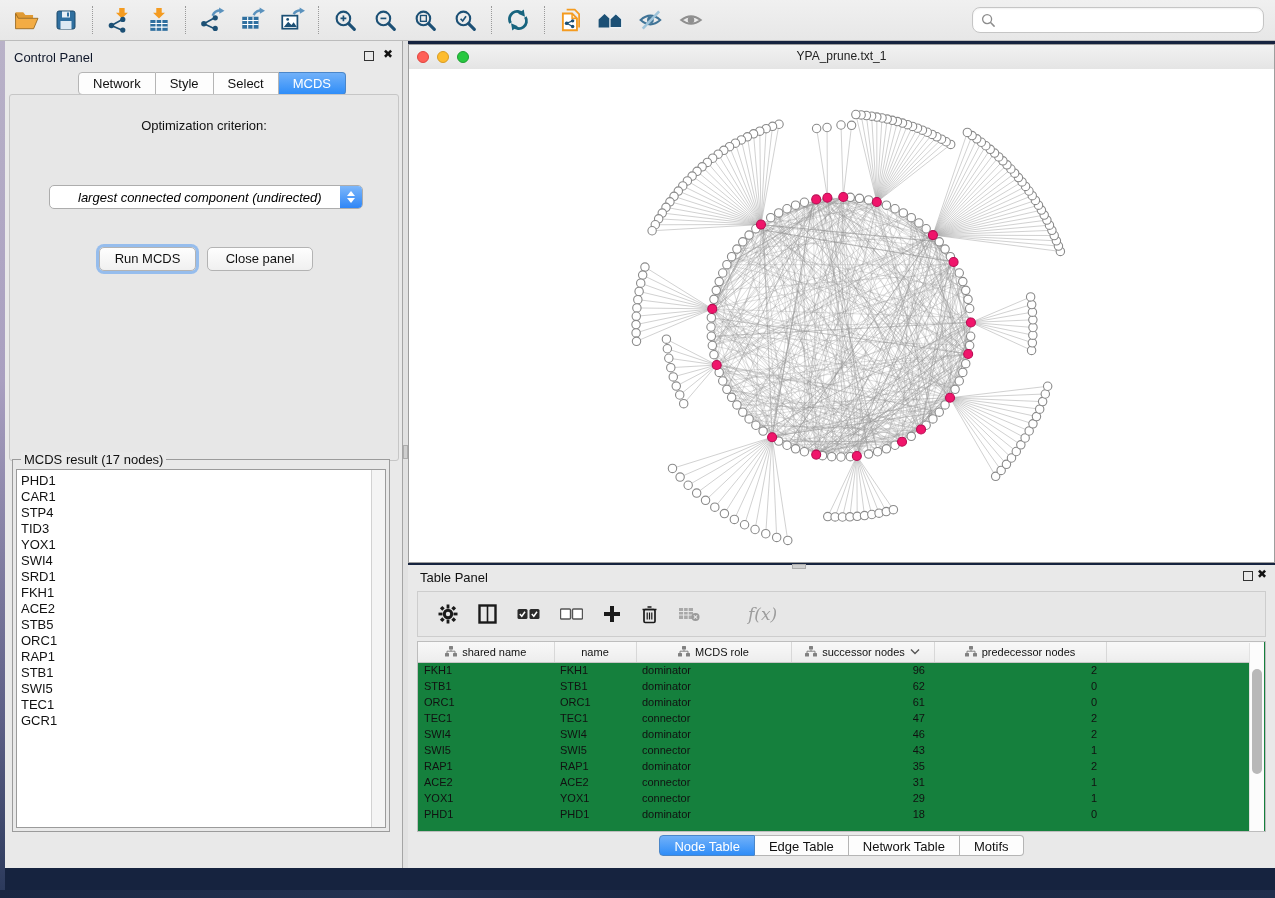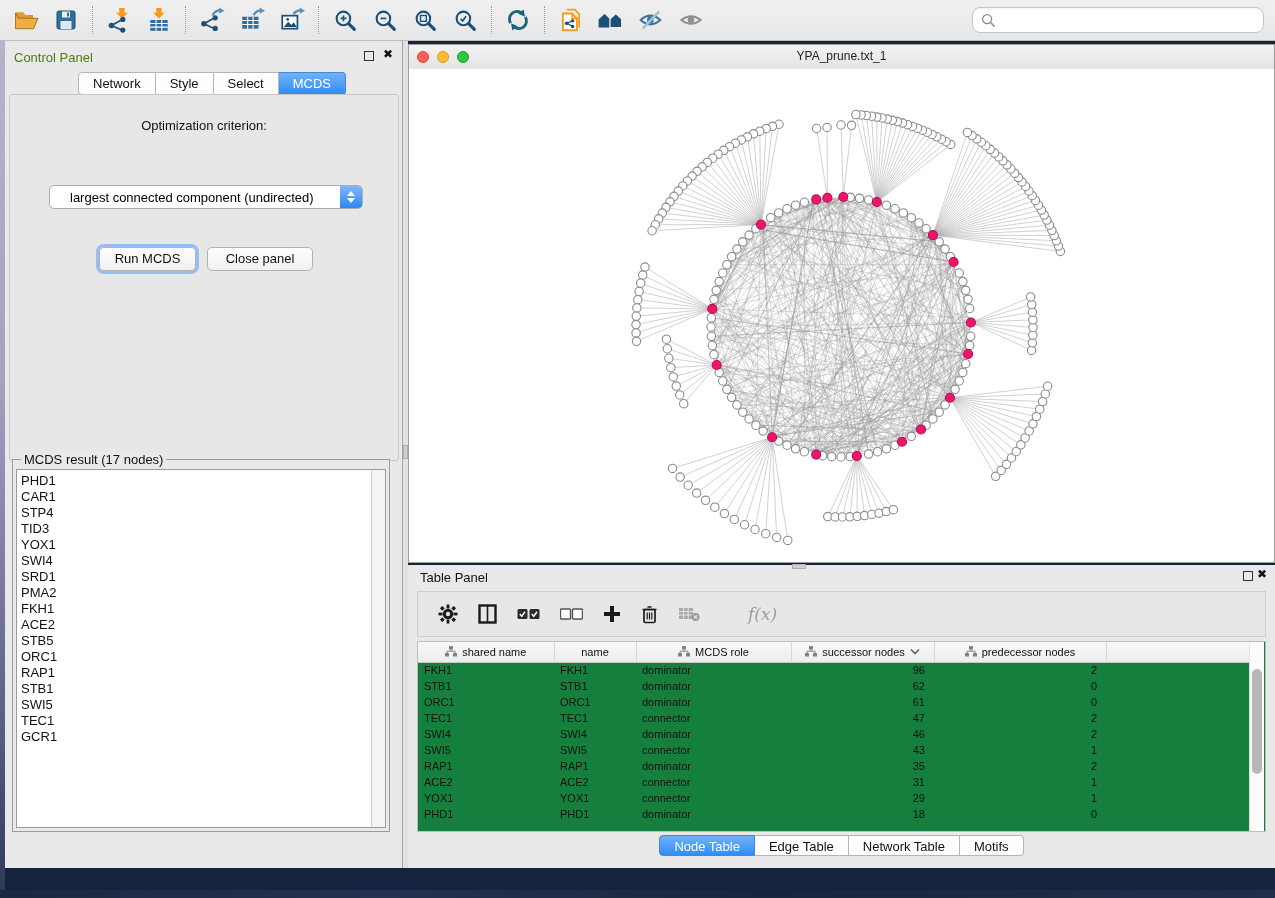--- a/index.html
+++ b/index.html
@@ -13,32 +13,32 @@
 
   
   .toolbar{position:absolute;left:0;top:0;width:1275px;height:41px;background:linear-gradient(#f0f0f0,#e7e7e7);border-bottom:1px solid #bcbcbc;display:flex;align-items:center;padding-left:6px;}
   .tb-btn{width:40px;height:34px;display:flex;align-items:center;justify-content:center;flex:0 0 auto;}
   .tb-sep{width:1px;height:28px;border-left:1px dotted #9a9a9a;margin:0 6px;flex:0 0 auto;}
   .search-box{position:absolute;right:11px;top:7px;width:292px;height:26px;background:#fff;border:1px solid #c5c5c5;border-radius:8px;display:flex;align-items:center;padding-left:8px;box-shadow:inset 0 1px 2px rgba(0,0,0,.06);}
   .search-box input{border:none;outline:none;flex:1;font-size:13px;background:transparent;margin-left:5px;}
 
   
   .control-panel{position:absolute;left:5px;top:41px;width:398px;height:827px;background:#e9e9e9;border-right:1px solid #a5a5a5;}
-  .cp-title{position:absolute;left:9px;top:9px;font-size:13px;color:#4d7c0f;}
+  .cp-title{position:absolute;left:9px;top:9px;font-size:13px;color:#0f172a;}
   .win-mini{position:absolute;top:10px;width:10px;height:10px;border:1.4px solid #333;}
   .win-close{position:absolute;top:6px;font-size:12px;font-weight:bold;color:#111;font-family:"DejaVu Sans",sans-serif;}
   .cp-tabs{position:absolute;left:73px;top:31px;display:flex;height:23px;}
   .tab{font-size:13px;padding:3px 14px 0;background:#fdfdfd;border:1px solid #b5b5b5;border-left:none;color:#111;text-align:right;}
   .tab.first{border-left:1px solid #b5b5b5;border-radius:4px 0 0 4px;}
   .tab.last{border-radius:0 4px 4px 0;}
   .tab.active{background:linear-gradient(#71b1f9,#2f8df8);color:#fff;border-color:#4a86c9;}
   .cp-content{position:absolute;left:4px;top:53px;width:390px;height:367px;background:#e7e7e7;border:1px solid #c6c6c6;border-radius:3px;}
   .opt-label{position:absolute;left:0;width:100%;top:23px;text-align:center;font-size:13px;color:#111;}
   .dropdown{position:absolute;left:39px;top:90px;width:314px;height:24px;background:#fff;border:1px solid #adadad;border-radius:5px;font-size:13px;display:flex;align-items:center;}
-  .dropdown .dd-text{padding-left:20px;flex:1;}
+  .dropdown .dd-text{padding-left:28px;flex:1;font-style:italic;}
   .dd-stepper{width:22px;height:22px;margin:0;background:linear-gradient(#7db7fa,#2f86f6);border-radius:0 4px 4px 0;display:flex;flex-direction:column;align-items:center;justify-content:center;gap:2px;}
   .dd-up{width:0;height:0;border-left:4px solid transparent;border-right:4px solid transparent;border-bottom:5px solid #fff;}
   .dd-down{width:0;height:0;border-left:4px solid transparent;border-right:4px solid transparent;border-top:5px solid #fff;}
   .cp-btn{position:absolute;top:126px;height:24px;background:linear-gradient(#fefefe,#f0f0f0);border:1px solid #b3b3b3;border-radius:5px;font-size:13px;color:#111;text-align:center;line-height:22px;margin-top:26px;}
   .focus-ring{box-shadow:0 0 0 3px rgba(106,166,240,.65);}
   .mcds-fieldset{position:absolute;left:7px;top:418px;width:378px;height:373px;border:1px solid #9b9b9b;background:#e9e9e9;}
   .mcds-legend{position:absolute;left:8px;top:-8px;background:#e9e9e9;padding:0 3px;font-size:13px;color:#111;}
   .mcds-list{position:absolute;left:3px;top:9px;right:3px;bottom:3px;background:#fff;border:1px solid #9b9b9b;overflow:hidden;}
   .mcds-list ul{margin:0;padding:3px 0 0 4px;list-style:none;font-size:13px;line-height:16px;color:#111;}
   .mcds-scroll{position:absolute;right:0;top:0;bottom:0;width:14px;background:#f4f4f4;border-left:1px solid #d2d2d2;}
@@ -266,21 +266,20 @@
       <div class="mcds-legend">MCDS result (17 nodes)</div>
       <div class="mcds-list">
         <ul>
             <li>PHD1</li>
             <li>CAR1</li>
             <li>STP4</li>
             <li>TID3</li>
             <li>YOX1</li>
             <li>SWI4</li>
             <li>SRD1</li>
-            <li>PMA2</li>
             <li>FKH1</li>
             <li>ACE2</li>
             <li>STB5</li>
             <li>ORC1</li>
             <li>RAP1</li>
             <li>STB1</li>
             <li>SWI5</li>
             <li>TEC1</li>
             <li>GCR1</li>
           </ul>

